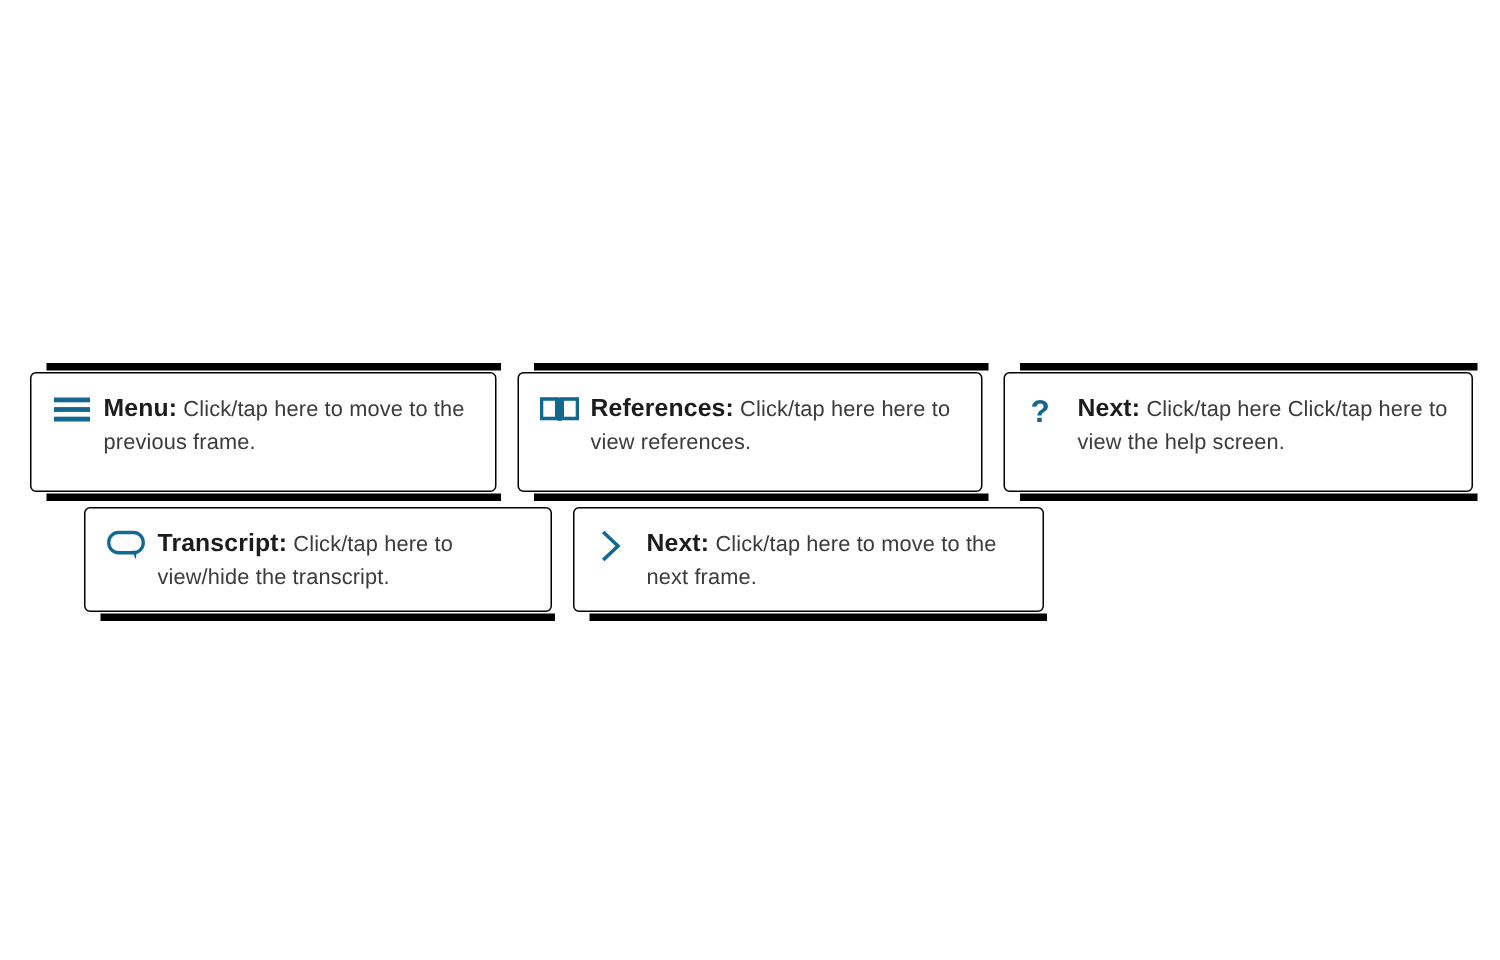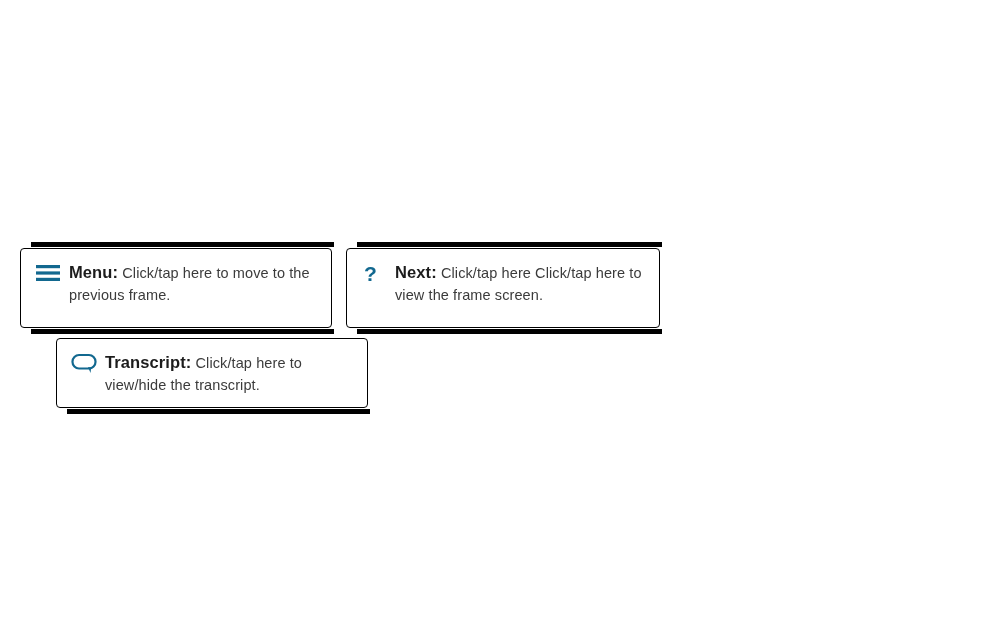--- a/index.html
+++ b/index.html
@@ -148,33 +148,52 @@
           </div>
           <div class="text-box">
             <span class="label">Menu</span><span class="colon">:</span>
             <span class="desc">Click/tap here to move to the previous frame.</span>
           </div>
         </div>
       </div>
       <div class="shadow-bottom"></div>
     </div>
 
+    <div class="card-slot">
+      <div class="shadow-top"></div>
+      <div class="card h-top">
+        <div class="card-inner">
+          <div class="icon-box">
+            <svg width="26" height="22" viewBox="0 0 26 22">
+              <rect x="1" y="3" width="10.2" height="13" fill="none" stroke="#12688f" stroke-width="2.4"></rect>
+              <rect x="14.8" y="3" width="10.2" height="13" fill="none" stroke="#12688f" stroke-width="2.4"></rect>
+              <rect x="11.6" y="2" width="2.8" height="15.5" fill="#12688f"></rect>
+            </svg>
+          </div>
+          <div class="text-box">
+            <span class="label">References</span><span class="colon">:</span>
+            <span class="desc">Click/tap here here to view references.</span>
+          </div>
+        </div>
+      </div>
+      <div class="shadow-bottom"></div>
+    </div>
 
     <div class="card-slot wide">
       <div class="shadow-top"></div>
       <div class="card h-top-tall">
         <div class="card-inner">
           <div class="icon-box">
             <svg width="20" height="22" viewBox="0 0 20 22">
               <text x="3" y="18" font-family="Liberation Sans, sans-serif" font-size="21" font-weight="bold" fill="#12688f">?</text>
             </svg>
           </div>
           <div class="text-box">
             <span class="label">Next</span><span class="colon">:</span>
-            <span class="desc">Click/tap here Click/tap here to view the frame screen.</span>
+            <span class="desc">Click/tap here Click/tap here to view the help screen.</span>
           </div>
         </div>
       </div>
       <div class="shadow-bottom"></div>
     </div>
 
   </div>
 
   <div class="legend-row row-bottom">
 
@@ -190,16 +209,32 @@
           <div class="text-box">
             <span class="label">Transcript</span><span class="colon">:</span>
             <span class="desc">Click/tap here to view/hide the transcript.</span>
           </div>
         </div>
       </div>
       <div class="shadow-bottom"></div>
     </div>
 
 
+    <div class="card-slot wide">
+      <div class="card h-bottom">
+        <div class="card-inner">
+          <div class="icon-box">
+            <svg width="20" height="22" viewBox="0 0 20 22">
+              <polyline points="6,2.5 15,11 6,19.5" fill="none" stroke="#12688f" stroke-width="2.4" stroke-linecap="square" stroke-linejoin="miter"></polyline>
+            </svg>
+          </div>
+          <div class="text-box">
+            <span class="label">Next</span><span class="colon">:</span>
+            <span class="desc">Click/tap here to move to the next frame.</span>
+          </div>
+        </div>
+      </div>
+      <div class="shadow-bottom"></div>
+    </div>
 
   </div>
 
 </div>
 
 </body></html>

